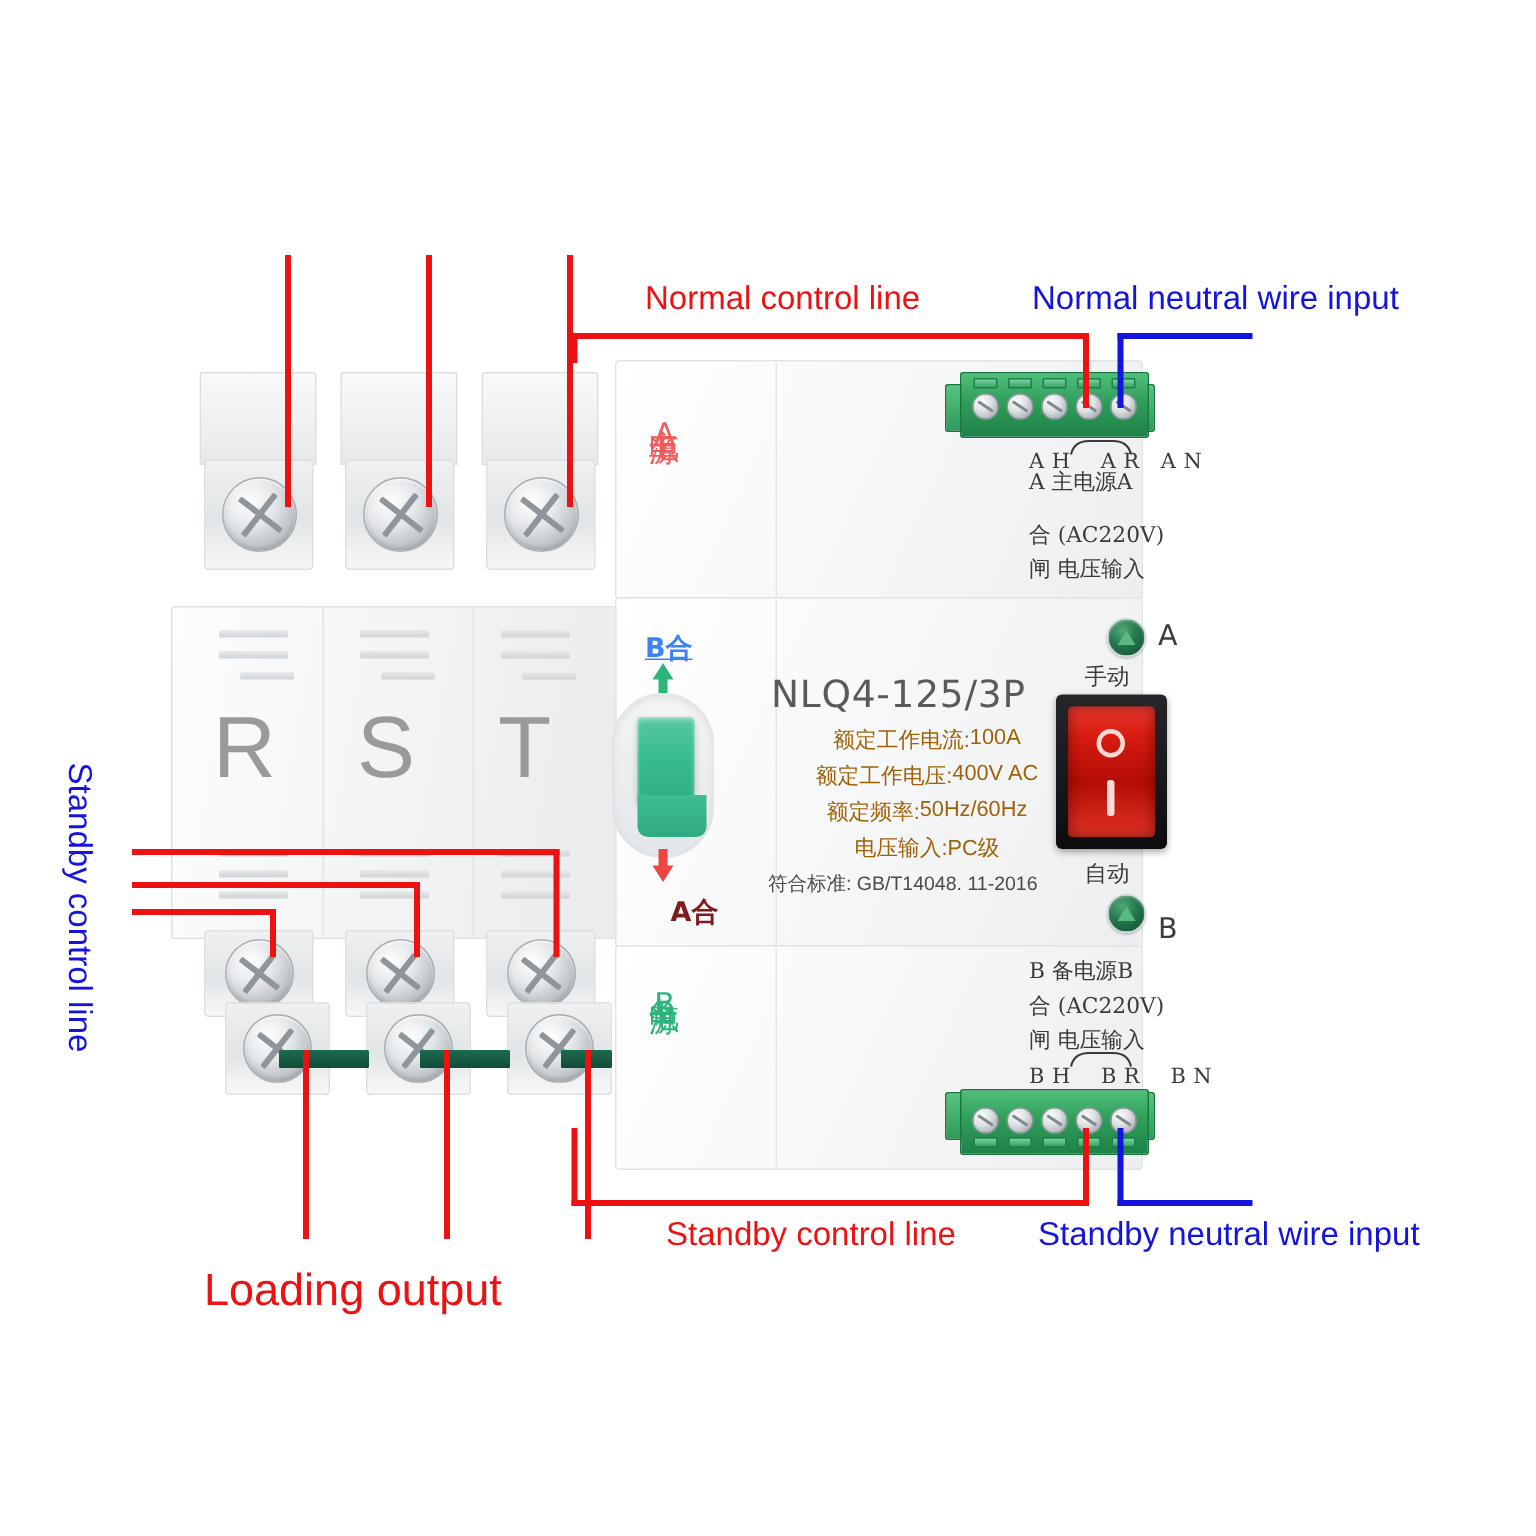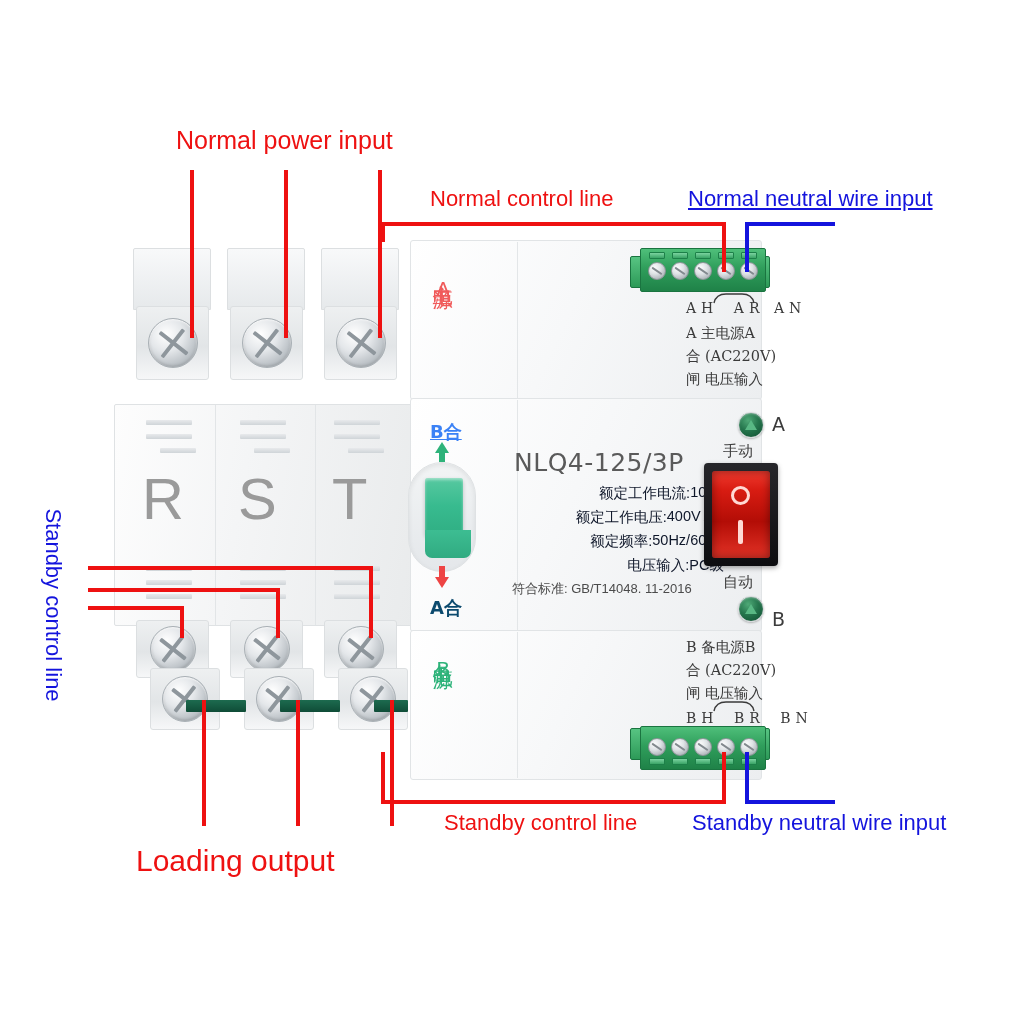--- a/index.html
+++ b/index.html
@@ -100,22 +100,22 @@
   }
   .lever-lbl {
     position:absolute; font-size:18px; font-weight:700; white-space:nowrap;
     font-family:"DejaVu Sans", sans-serif;
   }
   .arrow-up, .arrow-dn {
     position:absolute; width:0; height:0;
   }
   .model { position:absolute; font-size:25px; color:#5a5a5a; letter-spacing:.5px;
            font-family:"DejaVu Sans", sans-serif; }
-  .spec-row { position:absolute; font-size:14.5px; color:#0f172a; width:212px;
-              display:flex; justify-content:flex-end; }
+  .spec-row { position:absolute; font-size:14.5px; color:#a16207; width:212px;
+              display:flex; justify-content:center; }
   .spec-std { position:absolute; font-size:13px; color:#4b4b4b; white-space:nowrap; }
 
   
   .rocker-frame {
     position:absolute; background:linear-gradient(180deg,#26262a,#0d0d10);
     border-radius:4px; box-shadow:0 2px 5px rgba(0,0,0,.35);
   }
   .rocker-face {
     position:absolute; border-radius:3px;
     background:linear-gradient(180deg,#f03a2e 0%,#d81c12 22%,#b30d06 58%,#e23226 100%);
@@ -248,21 +248,21 @@
   <div class="lever-recess" style="left:408px; top:462px; width:68px; height:110px;"></div>
   <div class="lever-knob" style="left:425px; top:478px; width:38px; height:58px;"></div>
   <div class="lever-foot" style="left:425px; top:530px; width:46px; height:28px;"></div>
 
   <div class="lever-lbl" style="color:#3b82f6; left:430px; top:420px;text-decoration:underline;">B合</div>
   <div class="arrow-up" style="left:435px; top:442px; border-left:7px solid transparent; border-right:7px solid transparent; border-bottom:11px solid #2eb37a;"></div>
   <div style="position:absolute; left:439px; top:450px; width:6px; height:12px; background:#2eb37a;"></div>
 
   <div style="position:absolute; left:439px; top:566px; width:6px; height:12px; background:#ee4444;"></div>
   <div class="arrow-dn" style="left:435px; top:577px; border-left:7px solid transparent; border-right:7px solid transparent; border-top:11px solid #ee4444;"></div>
-  <div class="lever-lbl" style="color:#0c4a6e; left:430px; top:596px;">A合</div>
+  <div class="lever-lbl" style="color:#7f1d1d; left:447px; top:596px;">A合</div>
 
   <div class="model" style="left:514px; top:448px;">NLQ4-125/3P</div>
 
   <div class="spec-row" style="left:512px; top:484px;">
     <span>额定工作电流:</span>
     <span>100A</span>
   </div>
   <div class="spec-row" style="left:512px; top:508px;">
     <span>额定工作电压:</span>
     <span>400V AC</span>
@@ -293,21 +293,21 @@
   <div class="led-letter" style="left:772px; top:608px;">B</div>
 
   <div class="legend legend-term" style="left:686px; top:300px;">
     <span>AH</span>
     <span style="margin-left:6px;">AR</span>
     <span style="margin-left:0;">AN</span>
   </div>
   <svg class="brace" style="left:712px; top:292px;" width="44" height="12" viewBox="0 0 44 12">
     <path d="M2 11 Q4 2 14 2 L30 2 Q40 2 42 11" fill="none" stroke="#3a3a3a" stroke-width="1.4"></path>
   </svg>
-  <div class="legend-row" style="left:686px; top:324px;">A  主电源A</div>
+  <div class="legend-row" style="left:686px; top:312px;">A  主电源A</div>
   <div class="legend-row" style="left:686px; top:347px;">合 (AC220V)</div>
   <div class="legend-row" style="left:686px; top:370px;">闸 电压输入</div>
 
   <div class="legend-row" style="left:686px; top:638px;">B  备电源B</div>
   <div class="legend-row" style="left:686px; top:661px;">合 (AC220V)</div>
   <div class="legend-row" style="left:686px; top:684px;">闸 电压输入</div>
   <svg class="brace" style="left:712px; top:700px;" width="44" height="12" viewBox="0 0 44 12">
     <path d="M2 11 Q4 2 14 2 L30 2 Q40 2 42 11" fill="none" stroke="#3a3a3a" stroke-width="1.4"></path>
   </svg>
   <div class="legend legend-term" style="left:686px; top:710px;">
@@ -364,23 +364,22 @@
   <div class="ln" style="left:296px; top:700px; width:4px; height:126px;"></div>
   <div class="ln" style="left:390px; top:700px; width:4px; height:126px;"></div>
 
   <div class="ln" style="left:381px; top:800px; width:345px; height:4px;"></div>
   <div class="ln" style="left:381px; top:752px; width:4px; height:52px;"></div>
   <div class="ln" style="left:722px; top:752px; width:4px; height:52px;"></div>
 
   <div class="ln blue" style="left:745px; top:800px; width:90px; height:4px;"></div>
   <div class="ln blue" style="left:745px; top:752px; width:4px; height:52px;"></div>
 
-  <div class="anno red" style="left:176px; top:128px; font-size:25px;">Normal power input</div>
   <div class="anno red" style="left:430px; top:188px; font-size:22px;">Normal control line</div>
-  <div class="anno blue" style="left:688px; top:188px; font-size:22px;text-decoration:underline;">Normal neutral wire input</div>
+  <div class="anno blue" style="left:688px; top:188px; font-size:22px;">Normal neutral wire input</div>
 
   <div class="anno blue" style="left:-67px; top:594px; width:240px; text-align:center; font-size:22px; transform:rotate(90deg);">Standby control line</div>
 
   <div class="anno red" style="left:444px; top:812px; font-size:22px;">Standby control line</div>
   <div class="anno blue" style="left:692px; top:812px; font-size:22px;">Standby neutral wire input</div>
 
   <div class="anno red" style="left:136px; top:846px; font-size:30px;">Loading output</div>
 
 </div>
 

